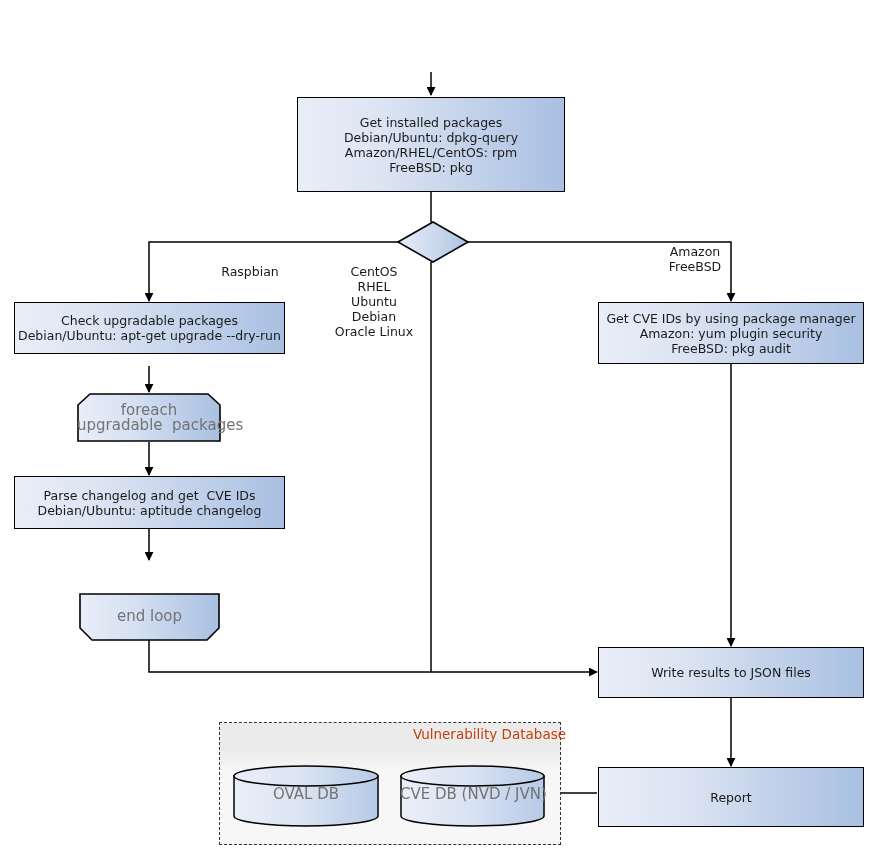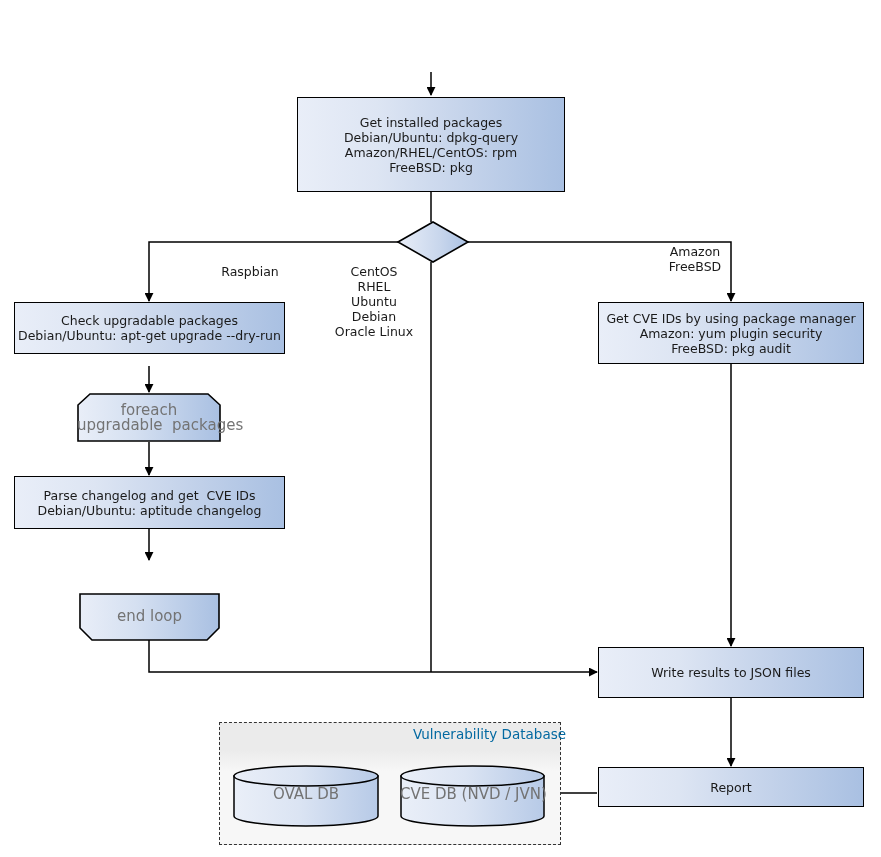--- a/index.html
+++ b/index.html
@@ -87,21 +87,21 @@
     border: 1.7px dashed #333333;
     background: linear-gradient(to bottom, #ebebeb 0%, #ebebeb 22%, #f7f7f7 40%, #f7f7f7 100%);
     z-index: 2;
   }
   .dbpanel-title {
     position: absolute;
     right: 3px;
     top: 4px;
     font-size: 13.5px;
     line-height: 17px;
-    color: #0369a1;
+    color: #c2410c;
     white-space: nowrap;
     z-index: 5;
   }
 </style>
 </head>
 <body>
 
 <div id="canvas">
 
   <svg id="edges" viewBox="0 0 881 857" xmlns="http://www.w3.org/2000/svg">
@@ -212,21 +212,21 @@
   <div class="node boxnode" style="left:598px; top:302px; width:266px; height:62px;">
     <span class="label">Get CVE IDs by using package manager
 Amazon: yum plugin security
 FreeBSD: pkg audit</span>
   </div>
 
   <div class="node boxnode" style="left:598px; top:647px; width:266px; height:51px;">
     <span class="label">Write results to JSON files</span>
   </div>
 
-  <div class="node boxnode" style="left:598px; top:767px; width:266px; height:40px;align-items:center;">
+  <div class="node boxnode" style="left:598px; top:767px; width:266px; height:60px;align-items:center;">
     <span class="label">Report</span>
   </div>
 
   <div class="dbpanel" style="left:219px; top:722px; width:342px; height:123px;">
   </div>
   <div class="dbpanel-title" style="left:219px; top:726px; width:347px; text-align:right;">Vulnerability Database</div>
 
   <div class="shapewrap" style="left:400px; top:765px; width:145px; height:62px;">
     <svg width="145" height="62" viewBox="0 0 145 62" xmlns="http://www.w3.org/2000/svg" style="position:absolute;left:0;top:0;">
       <defs>

